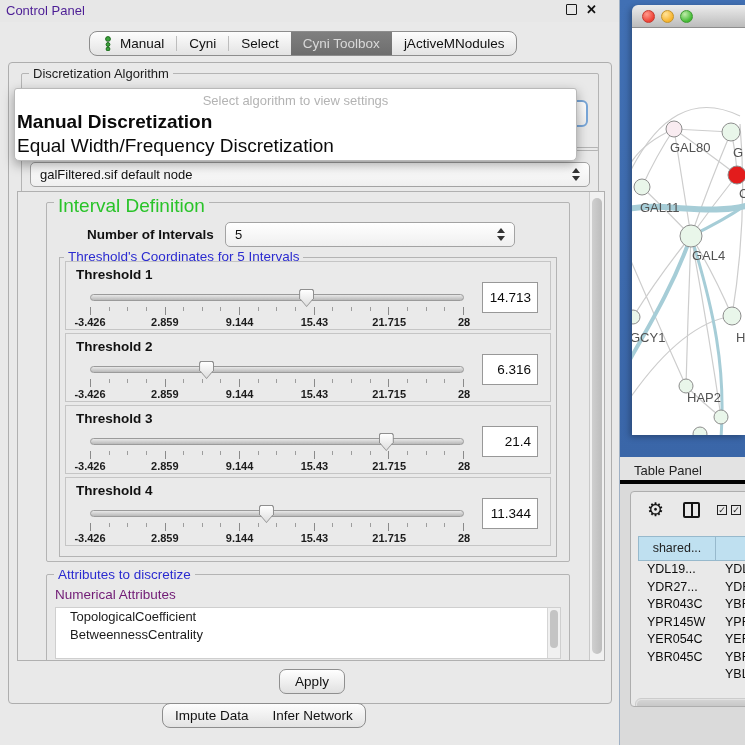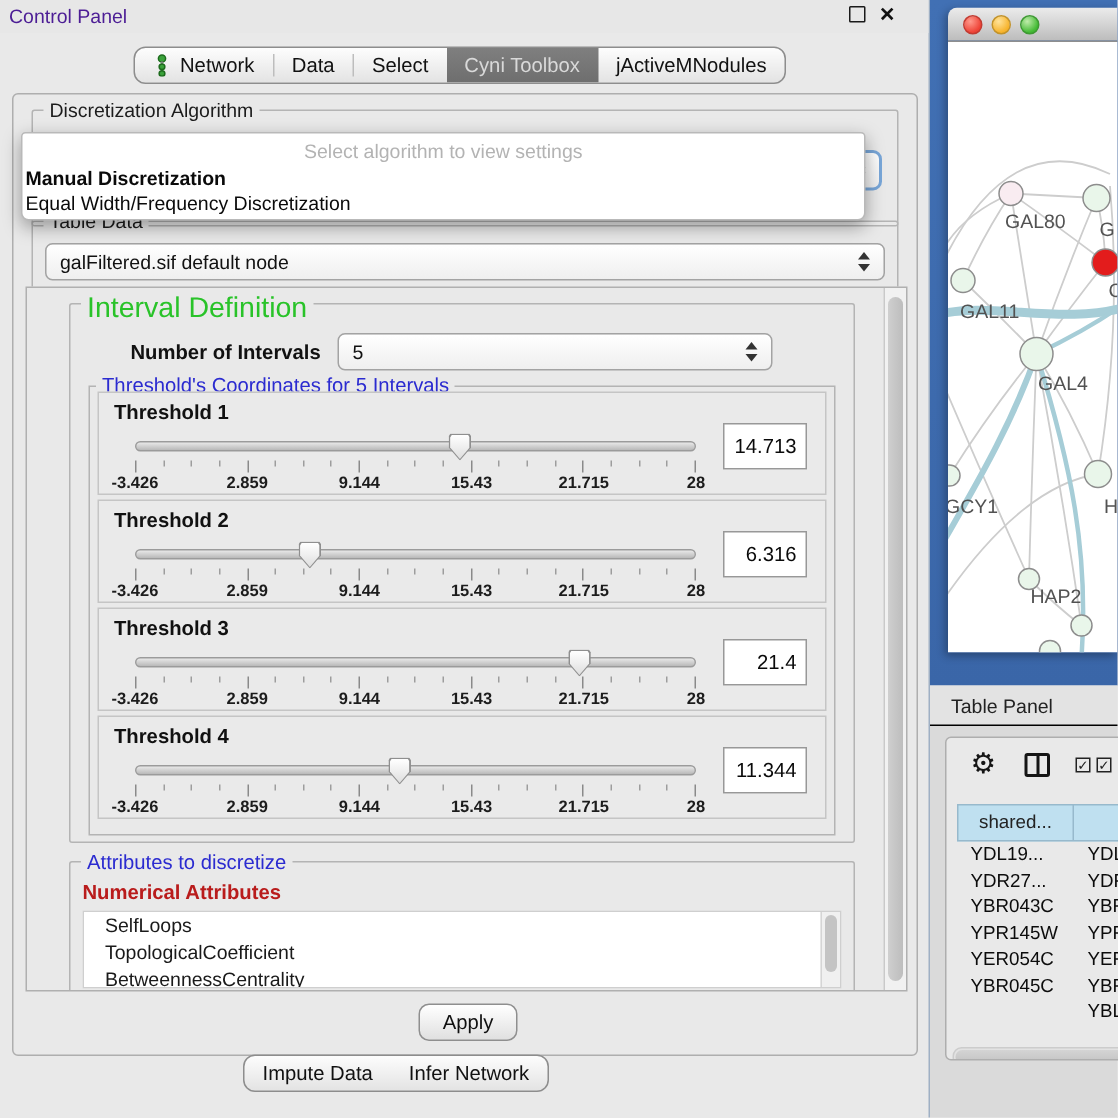--- a/index.html
+++ b/index.html
@@ -48,21 +48,21 @@
 
   
   .algo-combo { left:10px; top:26px; right:10px; height:27px;
     border:2.5px solid #78a6d8; border-radius:6px; }
 
   
   .dropdown-overlay { position:absolute; left:14px; top:88px; width:563px;
     background:#ffffff; border:1px solid #b9b9b9; border-radius:3px 3px 5px 5px;
     box-shadow:0 4px 12px rgba(0,0,0,0.35); z-index:30; padding-bottom:2px; }
   .dd-placeholder { text-align:center; color:#b3b3b3; font-size:13px; padding:4px 0 2px 0; }
-  .dd-option { font-size:13px; color:#0a0a0a; padding:1px 2px; }
+  .dd-option { font-size:19px; color:#0a0a0a; padding:1px 2px; }
   .dd-option.bold { font-weight:bold; }
 
   
   .scroll-container { position:absolute; left:16px; top:190px; width:588px; height:470px;
     border:1px solid #b0b0b0; background:#e9e9e9; overflow:hidden; }
   .vscrollbar { position:absolute; right:0; top:0; bottom:0; width:15px;
     background:#f1f1f1; border-left:1px solid #c9c9c9; }
   .vscrollbar .thumb { position:absolute; left:2px; right:2px; top:6px; bottom:6px;
     background:linear-gradient(90deg,#cfcfcf,#bdbdbd); border-radius:6px; }
 
@@ -90,21 +90,21 @@
   .tick.major { height:8px; }
   .tick.minor { height:4px; margin-top:0px; background:#9d9d9d; }
   .tick-labels { position:absolute; left:6px; right:6px; top:28px; height:12px; }
   .tick-label { position:absolute; transform:translateX(-50%); font-size:11px;
     font-weight:600; color:#1c1c1c; white-space:nowrap; }
   .value-box { position:absolute; right:12px; top:20px; width:56px; height:31px;
     background:#ffffff; border:1px solid #989898; font-size:13.5px; color:#0a0a0a;
     text-align:right; line-height:29px; padding-right:6px; }
 
   .attributes-group { left:28px; top:382px; width:524px; height:100px; }
-  .num-attr-label { position:absolute; left:8px; top:12px; font-size:13.5px; font-weight:bold; color:#b91c1c; }
+  .num-attr-label { position:absolute; left:8px; top:12px; font-size:13.5px; font-weight:normal; color:#701a75; }
   .attr-list { position:absolute; left:8px; top:32px; right:8px; height:52px;
     background:#ffffff; border:1px solid #cfcfcf; overflow:hidden; }
   .attr-item { font-size:13px; color:#1a1a1a; padding-left:14px; line-height:18px; white-space:nowrap; }
   .attr-scrollbar { position:absolute; right:0; top:0; bottom:0; width:13px;
     background:#f0f0f0; border-left:1px solid #d5d5d5; }
   .attr-scrollbar .thumb { position:absolute; left:2px; right:2px; top:2px; height:38px;
     background:#c4c4c4; border-radius:5px; }
 
   .apply-button { position:absolute; left:270px; top:606px; width:66px; height:25px;
     background:linear-gradient(#ffffff,#e0e0e0); border:1px solid #8f8f8f; border-radius:7px;
@@ -117,21 +117,21 @@
     border-radius:6px 0 0 0; overflow:hidden; box-shadow:-2px 2px 6px rgba(0,0,0,0.3); }
   .nw-titlebar { position:absolute; left:0; top:0; width:100%; height:23px;
     background:linear-gradient(#ececec,#bcbcbc); border-bottom:1px solid #8e8e8e; }
   .traffic { position:absolute; top:5px; width:13px; height:13px; border-radius:50%; }
   .traffic.red { left:10px; background:radial-gradient(circle at 35% 30%, #ff9a8d, #ee4236 70%); border:1px solid #c23b31; }
   .traffic.yellow { left:29px; background:radial-gradient(circle at 35% 30%, #ffe39a, #f7b32b 70%); border:1px solid #c2932b; }
   .traffic.green { left:48px; background:radial-gradient(circle at 35% 30%, #c0ecab, #43ba34 70%); border:1px solid #3e9a33; }
   .nw-canvas { position:absolute; left:0; top:23px; width:113px; height:407px; background:#ffffff; }
 
   .table-panel-bar { position:absolute; left:620px; top:457px; width:125px; height:27px;
-    background:#e3e3e3; border-bottom:1px solid #000000; }
+    background:#e3e3e3; border-bottom:4px solid #000000; }
   .tp-title { position:absolute; left:14px; top:6px; font-size:13px; color:#222; }
   .tp-area { position:absolute; left:620px; top:484px; width:125px; height:261px; background:#dadada; }
   .tp-container { position:absolute; left:10px; top:7px; width:130px; height:216px;
     background:#e9e9e9; border:1px solid #aeaeae; border-radius:4px; overflow:hidden; }
   .tp-toolbar { position:absolute; left:0; top:0; width:100%; height:38px; }
   .gear-icon { position:absolute; left:16px; top:8px; font-size:19px; color:#151515; line-height:19px; }
   .columns-icon { position:absolute; left:52px; top:10px; width:17px; height:16px;
     border:2px solid #151515; border-radius:2px; }
   .columns-icon::after { content:""; position:absolute; left:50%; top:0; bottom:0;
     width:2px; margin-left:-1px; background:#151515; }
@@ -165,25 +165,25 @@
   </div>
 
   <div class="tabbar top-tabs" id="top-tabs">
       <span class="tab">
         <svg width="13" height="15" viewBox="0 0 13 15">
           <circle cx="6" cy="3" r="2.4" fill="#3ba23b" stroke="#1d6b1d"></circle>
           <line x1="6" y1="5" x2="6" y2="12" stroke="#888" stroke-width="1.2"></line>
           <circle cx="6" cy="8.5" r="1.9" fill="#3ba23b" stroke="#1d6b1d"></circle>
           <circle cx="6" cy="13" r="1.9" fill="#3ba23b" stroke="#1d6b1d"></circle>
         </svg>
-        <span>Network</span>
+        <span>Manual</span>
       </span>
       <span class="sep"></span>
       <span class="tab">
-        <span>Data</span>
+        <span>Cyni</span>
       </span>
       <span class="sep"></span>
       <span class="tab">
         <span>Select</span>
       </span>
       <span class="tab selected">
         <span>Cyni Toolbox</span>
       </span>
       <span class="tab">
         <span>jActiveMNodules</span>
@@ -397,21 +397,20 @@
               </div>
             </div>
         </div>
       </div>
 
       <div class="groupbox attributes-group">
         <span class="group-label blue">Attributes to discretize</span>
         <span class="num-attr-label">Numerical Attributes</span>
         <div class="attr-list" id="attr-list">
 
-        <div class="attr-item">SelfLoops</div>
             <div class="attr-item">TopologicalCoefficient</div>
             <div class="attr-item">BetweennessCentrality</div>
             <div class="attr-scrollbar">
             <div class="thumb"></div>
           </div>
           </div>
       </div>
 
       <div class="vscrollbar">
         <div class="thumb"></div>

